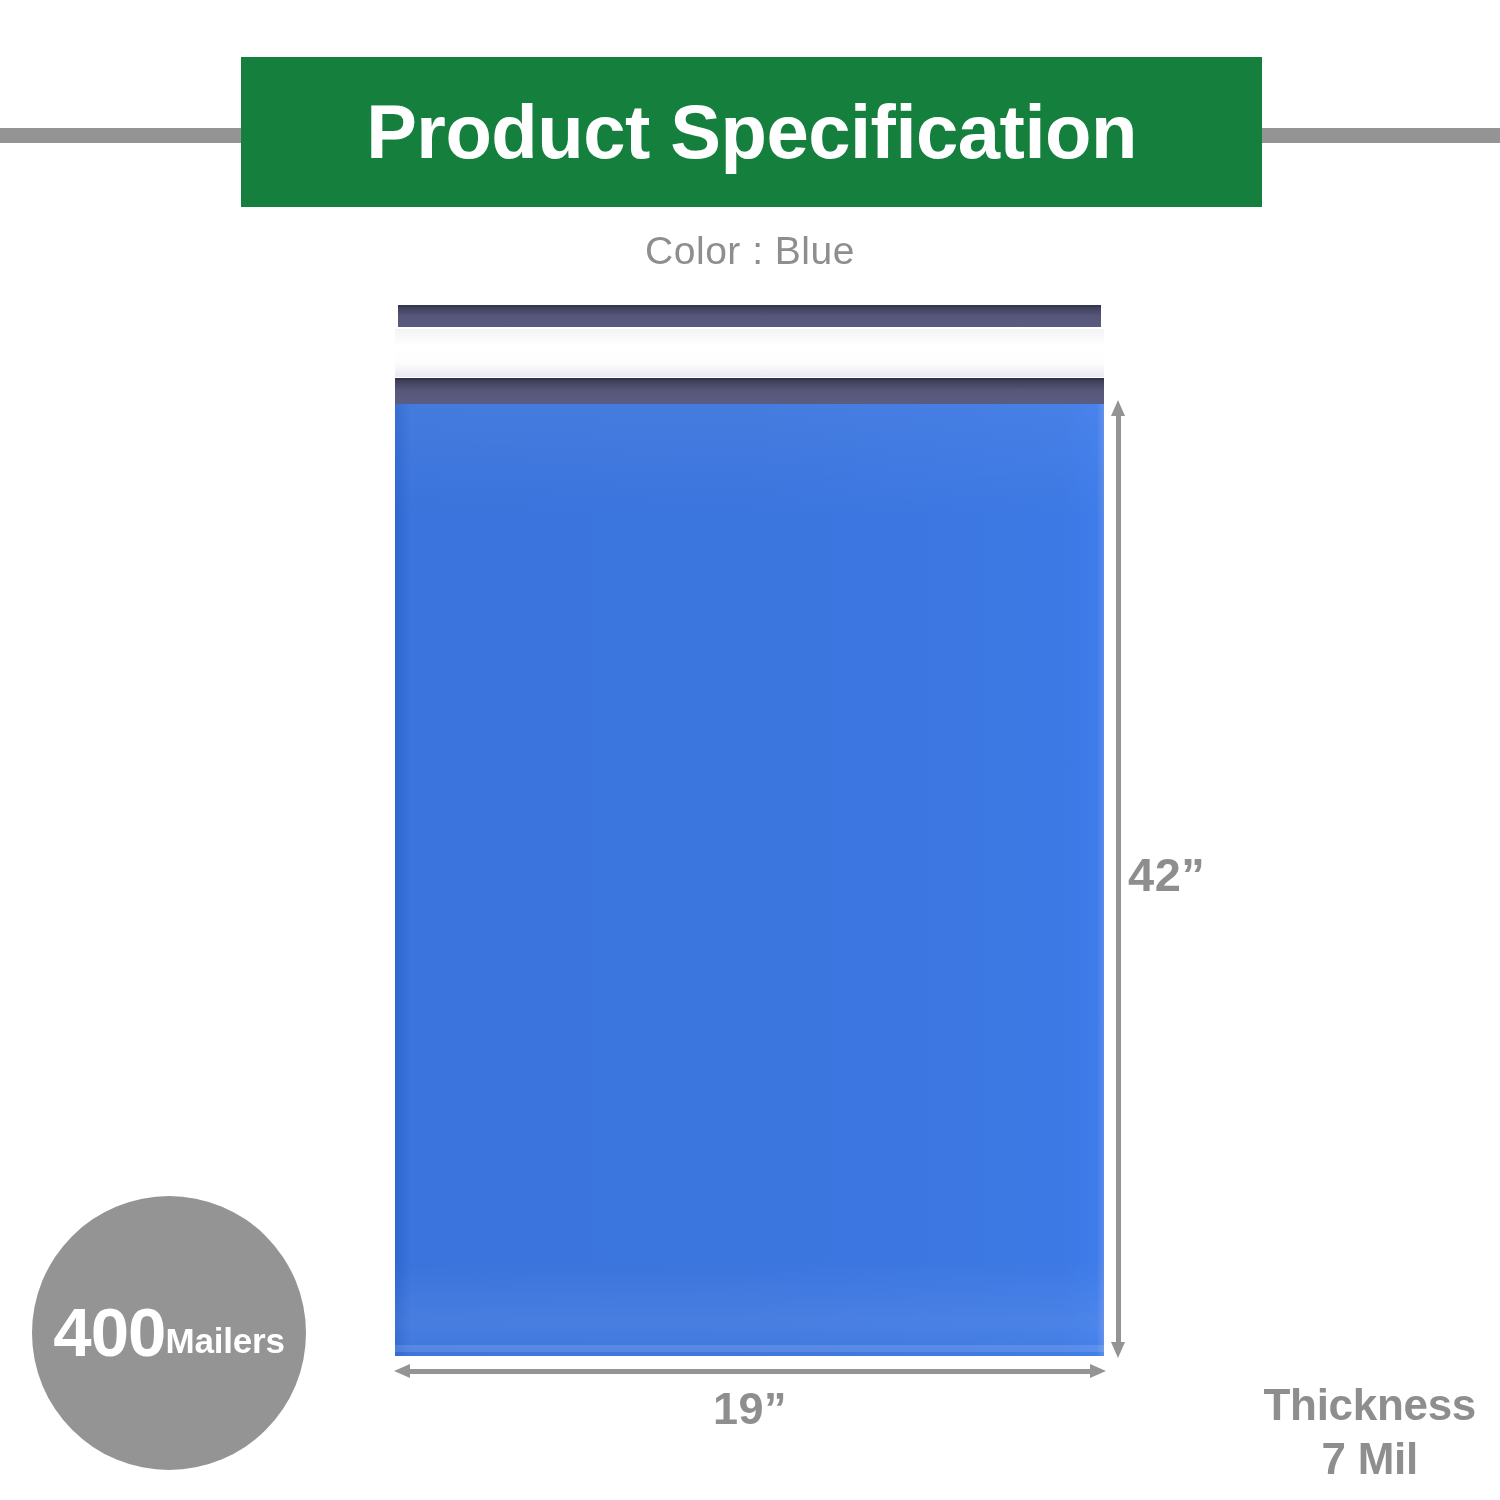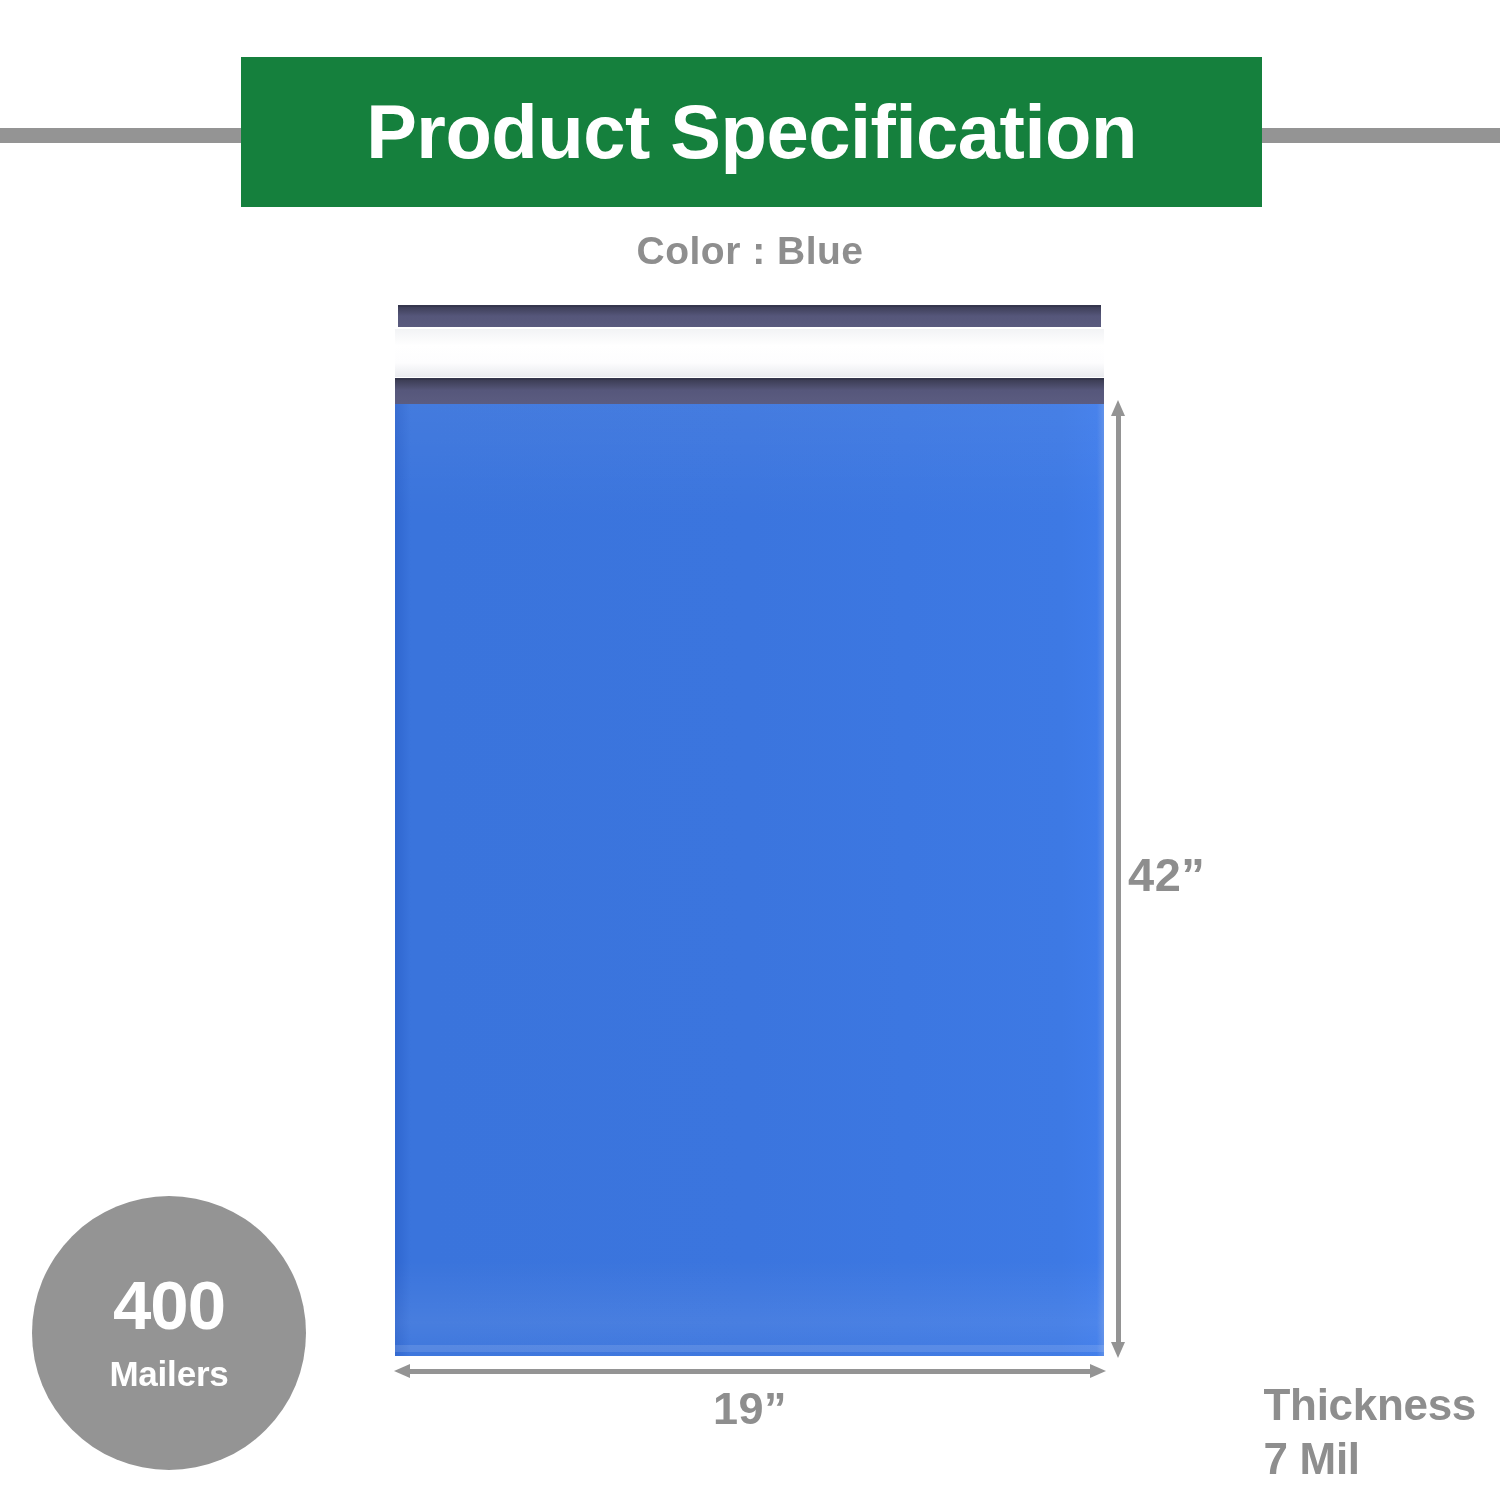--- a/index.html
+++ b/index.html
@@ -53,21 +53,21 @@
 
   
   .color-label {
     position: absolute;
     left: 0;
     top: 229px;
     width: 1500px;
     text-align: center;
     color: #8e8e8e;
     font-size: 39px;
-    font-weight: bold;
+    font-weight: normal;
     letter-spacing: 0.5px;
   }
 
   
   .bag {
     position: absolute;
     left: 395px;
     top: 303px;
     width: 709px;
     height: 1053px;
@@ -237,21 +237,21 @@
   
   .qty-badge {
     position: absolute;
     left: 32px;
     top: 1196px;
     width: 274px;
     height: 274px;
     border-radius: 50%;
     background: #949494;
     display: flex;
-    flex-direction: column;
+    flex-direction: row;
     align-items: center;
     justify-content: center;
   }
   .qty-count {
     color: #ffffff;
     font-size: 69px;
     font-weight: bold;
     line-height: 0.95;
     letter-spacing: -1px;
   }
@@ -262,21 +262,21 @@
     line-height: 1.1;
     margin-top: 16px;
     letter-spacing: -0.2px;
   }
 
   
   .thickness-block {
     position: absolute;
     right: 24px;
     top: 1378px;
-    text-align: left;
+    text-align: center;
     color: #8e8e8e;
     font-size: 44px;
     font-weight: bold;
     line-height: 1.22;
     letter-spacing: -0.3px;
   }
 </style>
 </head>
 <body>
 

